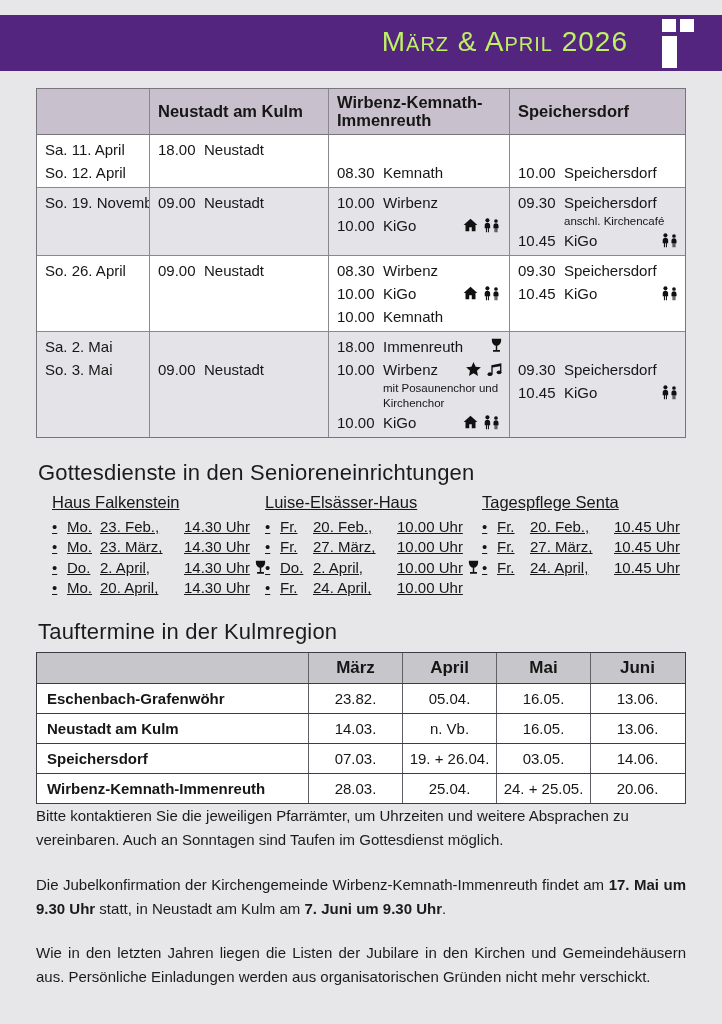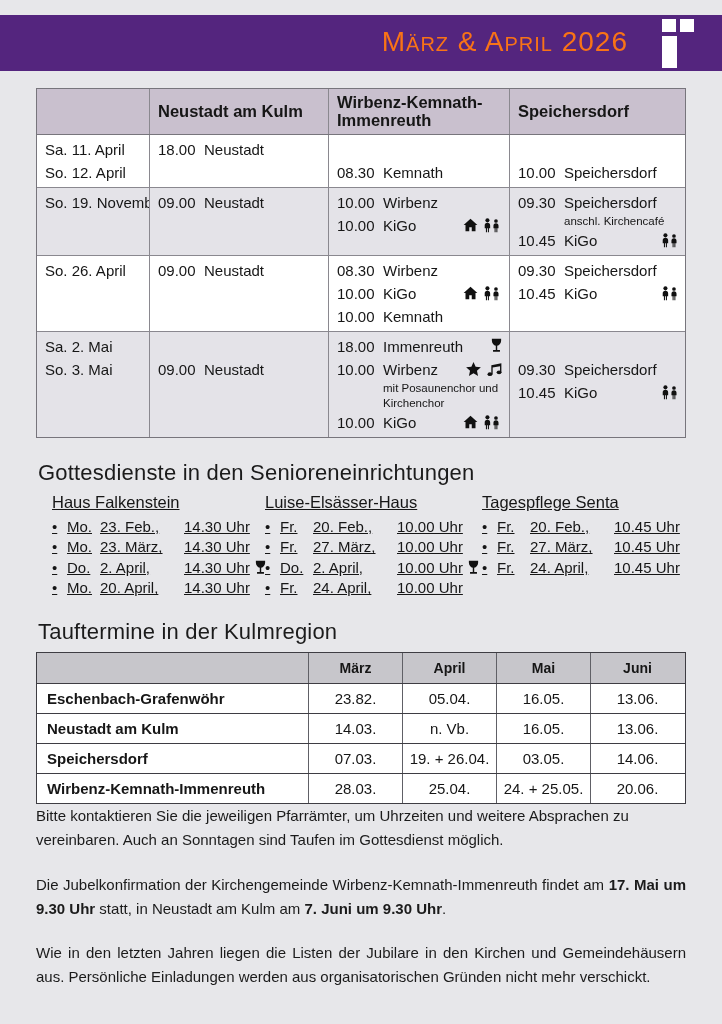--- a/index.html
+++ b/index.html
@@ -11,21 +11,21 @@
     color:#161616;
     overflow:hidden;
   }
   
   .banner {
     margin-top:15px; height:56px; width:722px;
     background:#54257e; position:relative;
   }
   .banner-title {
     position:absolute; right:94px; top:50%; transform:translateY(-52%);
-    color:#f97316; font-variant:small-caps; font-size:28px;
+    color:#bef264; font-variant:small-caps; font-size:28px;
     letter-spacing:1px; font-weight:400; white-space:nowrap;
   }
   .logo { position:absolute; right:27px; top:4px; width:33px; height:49px; }
   .logo div { position:absolute; background:#ffffff; }
   .logo .sq1 { left:0;  top:0; width:14px; height:13px; }
   .logo .sq2 { left:18px; top:0; width:14px; height:13px; }
   .logo .bar { left:0;  top:17px; width:15px; height:32px; }
 
   .content { padding:0 36px; }
 
@@ -64,21 +64,21 @@
   .sen-item { display:flex; align-items:center; line-height:20.5px; font-size:15px; white-space:nowrap; }
   .sen-bullet { width:15px; flex:0 0 15px; }
   .sen-day  { width:33px; flex:0 0 33px; }
   .sen-date { width:84px; flex:0 0 84px; }
   .sen-item .icon { margin-left:5px; }
 
   
   .b-table { border:1.5px solid #3e3d43; background:#ffffff; }
   .b-head, .b-row { display:grid; grid-template-columns:271px 94px 94px 94px 94px; }
   .b-head { background:#c7c6cb; }
-  .b-head .b-cell { font-weight:bold; font-size:14px; min-height:30px; }
+  .b-head .b-cell { font-weight:bold; font-size:17px; min-height:30px; }
   .b-row { border-top:1.5px solid #3e3d43; }
   .b-cell { display:flex; align-items:center; justify-content:center; font-size:15px; min-height:29px; padding:2px 4px; }
   .b-cell + .b-cell { border-left:1px solid #606066; }
   .b-cell.label { justify-content:flex-start; font-weight:bold; padding-left:10px; }
 
   
   .para { font-size:15px; line-height:1.62; color:#1b1b1b; }
   .note-para { }
   .just { text-align:justify; }
   .para + .para { margin-top:20px; }

